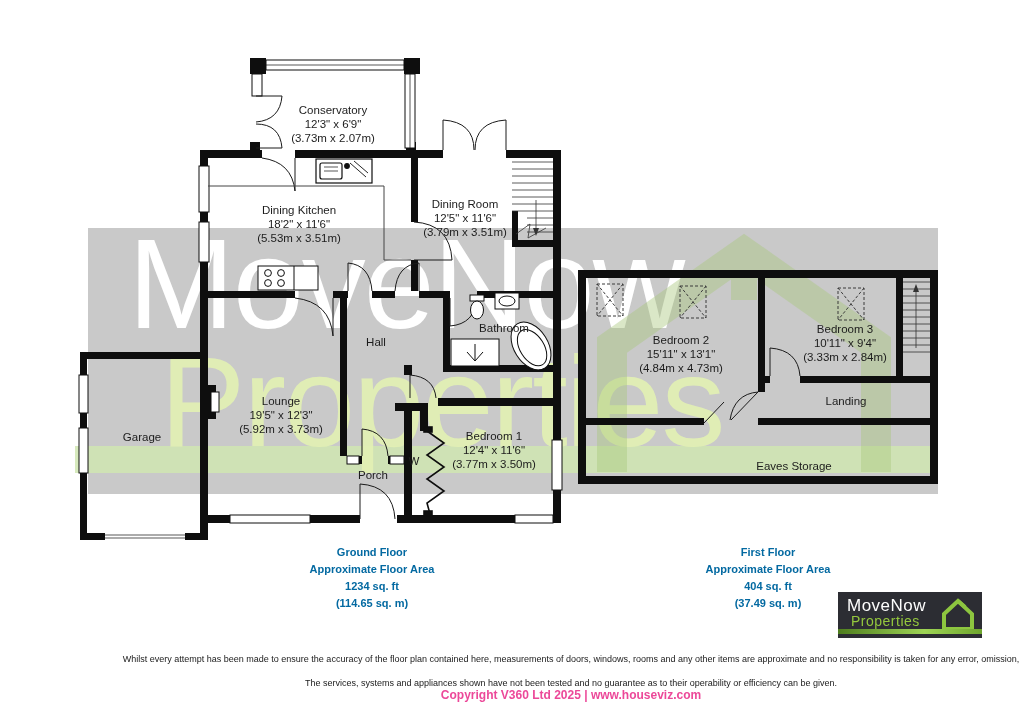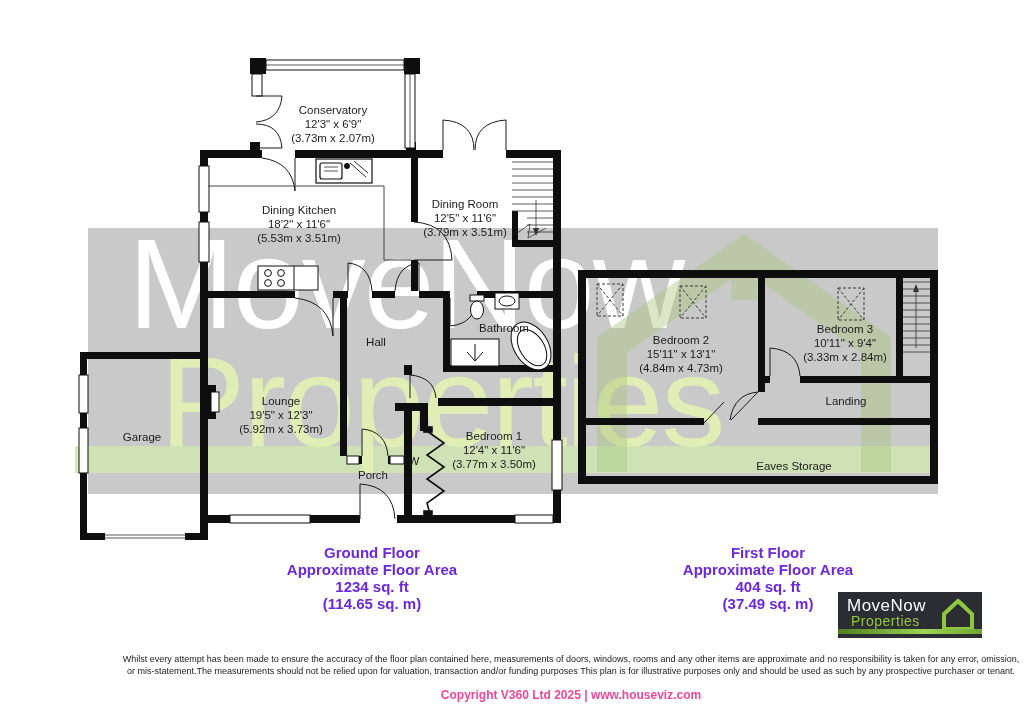--- a/index.html
+++ b/index.html
@@ -11,22 +11,22 @@
   .wm-text1{position:absolute;left:128px;top:220px;font-size:128px;font-weight:300;color:#ffffff;
             letter-spacing:-2px;line-height:1.0;white-space:nowrap;}
   .wm-text2{position:absolute;left:160px;top:338px;font-size:128px;font-weight:300;color:rgba(225,239,180,0.95);
             letter-spacing:-2px;line-height:1.0;white-space:nowrap;}
   
   #plan{position:absolute;left:0;top:0;width:1024px;height:723px;}
   
   .roomlabel{position:absolute;transform:translateX(-50%);text-align:center;color:#1c1c1c;
              font-size:11.5px;line-height:14px;white-space:nowrap;}
   
-  .areablock{position:absolute;transform:translateX(-50%);text-align:center;color:#6d28d9;
-             font-size:15px;font-weight:bold;line-height:17px;white-space:nowrap;}
+  .areablock{position:absolute;transform:translateX(-50%);text-align:center;color:#0369a1;
+             font-size:11px;font-weight:bold;line-height:17px;white-space:nowrap;}
   
   .logo{position:absolute;left:838px;top:592px;width:144px;height:46px;background:#2c2d33;}
   .logo .l1{position:absolute;left:9px;top:4px;font-size:17px;color:#fdfdfd;letter-spacing:0.5px;}
   .logo .l2{position:absolute;left:13px;top:21px;font-size:14px;color:#94c83d;letter-spacing:0.5px;}
   .logo .house{position:absolute;right:4px;top:2px;}
   .logo .swoosh{position:absolute;left:0;bottom:4px;width:100%;height:5px;
                 background:linear-gradient(90deg,#4e7d1e,#9ed455 60%,#6ea52d);}
   
   .foot{position:absolute;left:527px;transform:translateX(-50%);white-space:nowrap;
         color:#1a1a1a;font-size:9px;line-height:12px;text-align:right;margin-left:44px;}
@@ -347,16 +347,16 @@
     <div class="l1">MoveNow</div>
     <div class="l2">Properties</div>
     <svg class="house" width="40" height="40" viewBox="0 0 40 40">
       <path d="M 6 20 L 20 7 L 34 20 L 34 35 L 6 35 Z" fill="none" stroke="#8dc63f" stroke-width="4"></path>
       <path d="M 20 7 L 27 13" stroke="#8dc63f" stroke-width="4"></path>
     </svg>
     <div class="swoosh"></div>
   </div>
 
   <div class="foot" style="top:653px;">Whilst every attempt has been made to ensure the accuracy of the floor plan contained here, measurements of doors, windows, rooms and any other items are approximate and no responsibility is taken for any error, omission,</div>
-  <div class="foot" style="top:665px;">or mis-statement.The measurements should not be relied upon for valuation, transaction and/or funding purposes This plan is for illustrative purposes only and should be used as such by any prospective purchaser or tenant.</div>
+  <div class="foot" style="top:677px;">The services, systems and appliances shown have not been tested and no guarantee as to their operability or efficiency can be given.</div>
   <div class="foot copy" style="top:689px;">Copyright V360 Ltd 2025 | www.houseviz.com</div>
 
 </div>
 
 </body></html>

